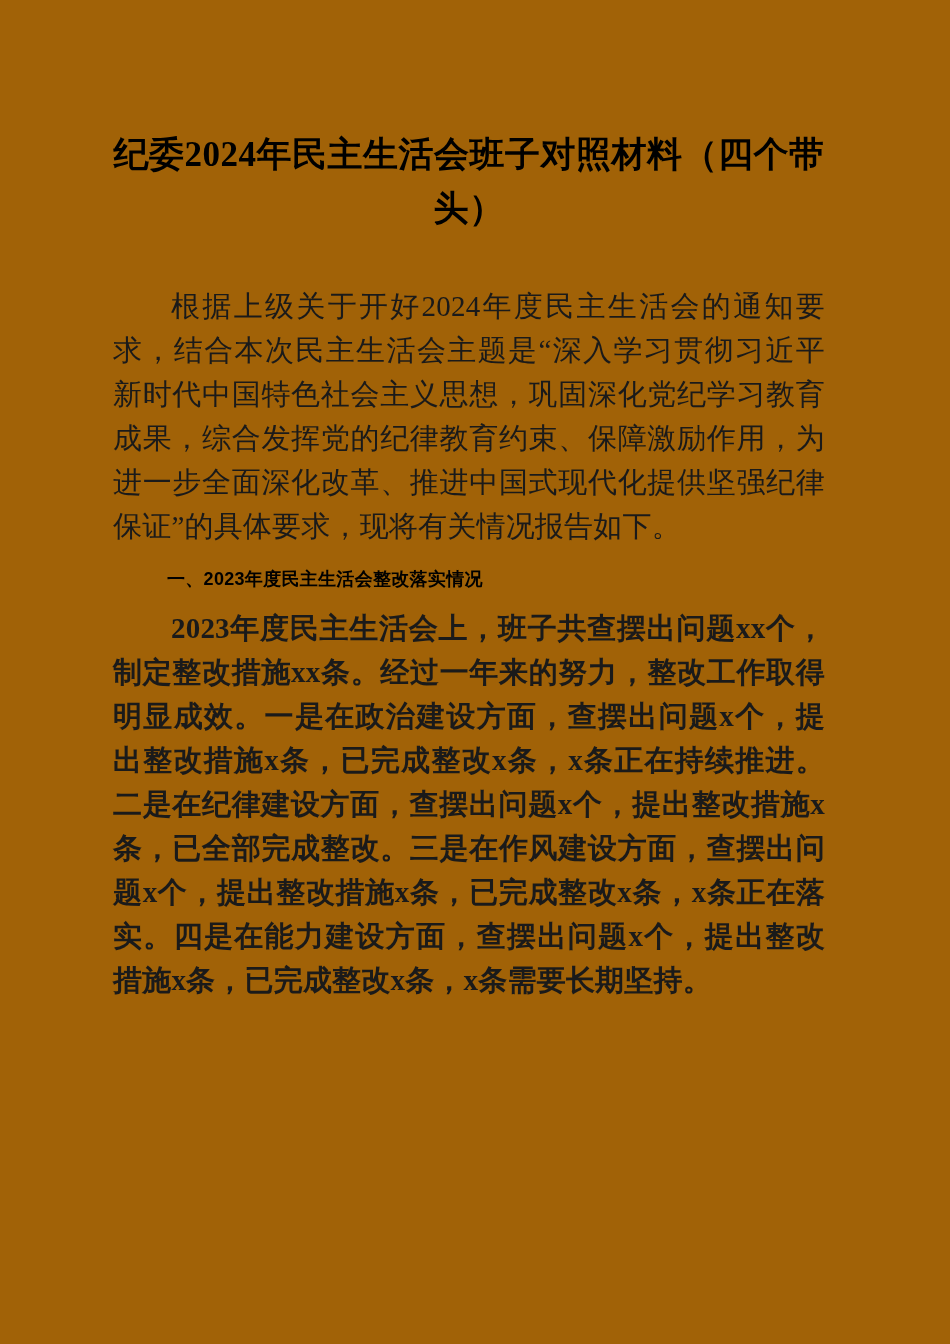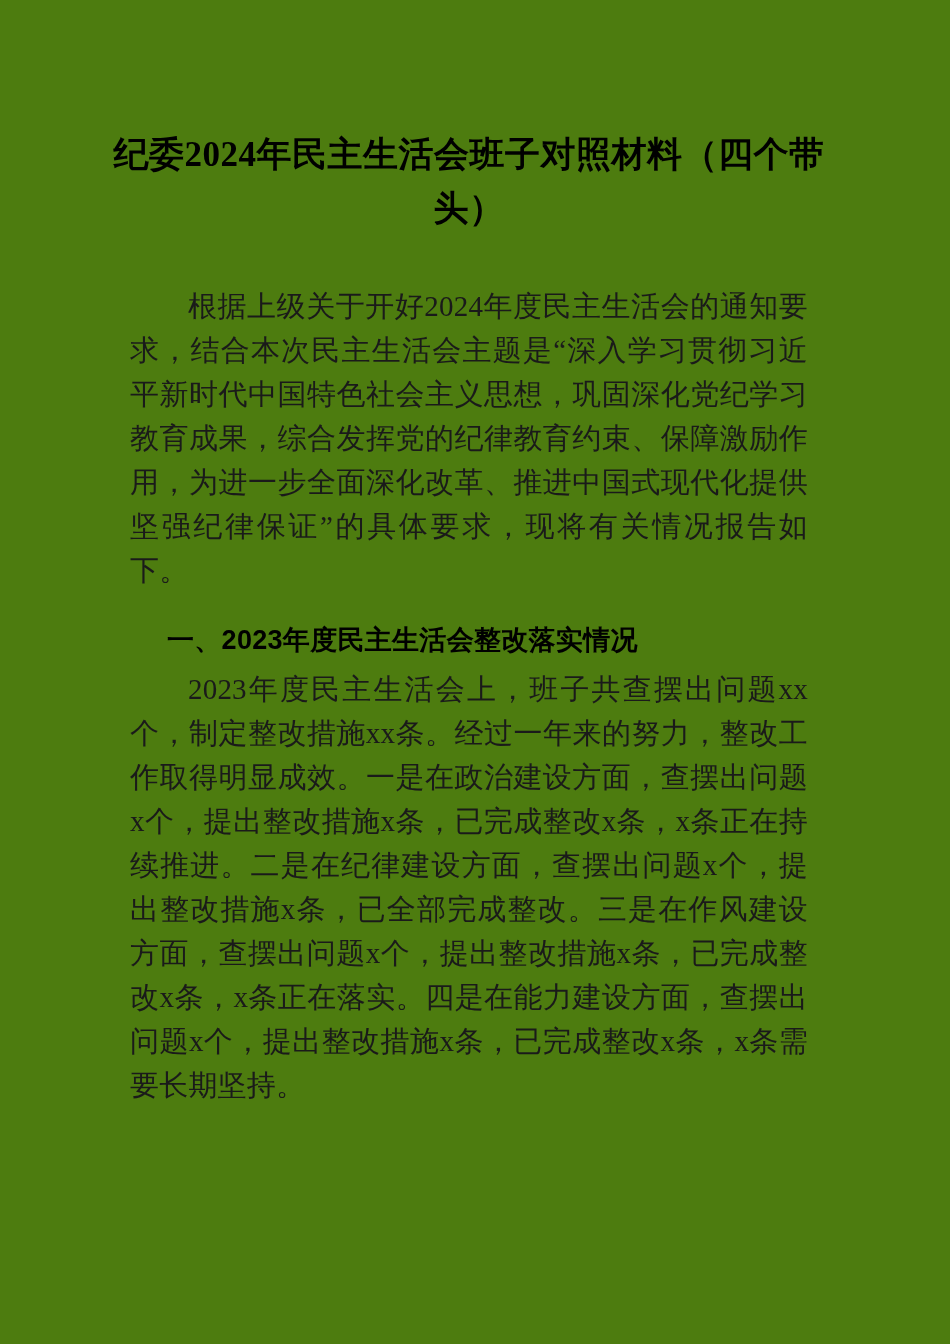--- a/index.html
+++ b/index.html
@@ -4,21 +4,21 @@
 <style>
   html, body {
     margin: 0;
     padding: 0;
     background: #ffffff;
   }
   .page {
     position: relative;
     width: 950px;
     height: 1344px;
-    background: #4d7c0f;
+    background: #a16207;
     margin: 0 auto;
     overflow: hidden;
     box-sizing: border-box;
   }
   .content {
     position: absolute;
     left: 113px;
     top: 0;
     width: 712px;
   }
@@ -32,48 +32,49 @@
     font-size: 35px;
     line-height: 54px;
     text-align: center;
     color: #000000;
     letter-spacing: 0.5px;
     word-break: break-all;
   }
 
   
   .para {
-    margin: 17px;
+    margin: 0;
     font-family: "Liberation Serif", "DejaVu Serif", serif;
     font-size: 29px;
     line-height: 44px;
     color: #1a1a1a;
     text-align: justify;
     text-justify: inter-ideograph;
     text-indent: 58px;
     word-break: break-all;
     letter-spacing: 0.2px;
   }
   .para.first-para {
     margin-top: 48px;
   }
   .para.after-heading {
     margin-top: 0;
+    font-weight: bold;
   }
   .para.spaced {
     margin-top: 0px;
   }
 
   
   .section-heading {
     margin: 0;
     padding-top: 10px;
     padding-bottom: 6px;
     font-family: "Liberation Sans", "DejaVu Sans", sans-serif;
-    font-size: 27px;
+    font-size: 18px;
     line-height: 42px;
     font-weight: bold;
     color: #000000;
     text-indent: 54px;
     word-break: break-all;
     letter-spacing: 0.3px;
   }
 </style>
 </head>
 <body>

